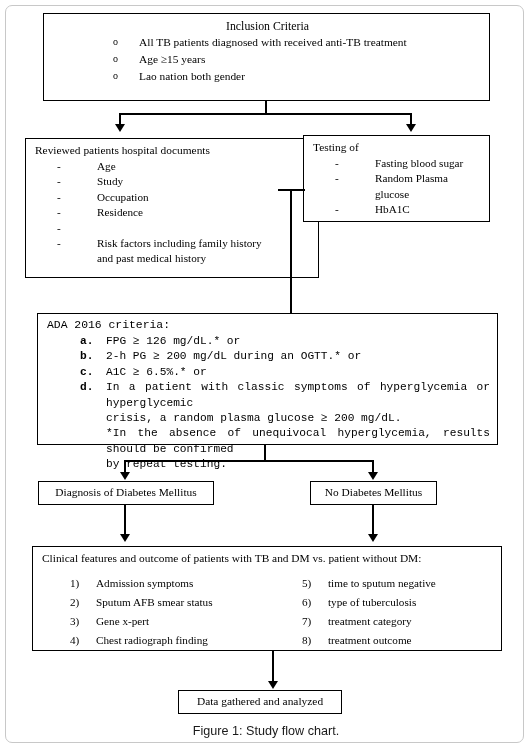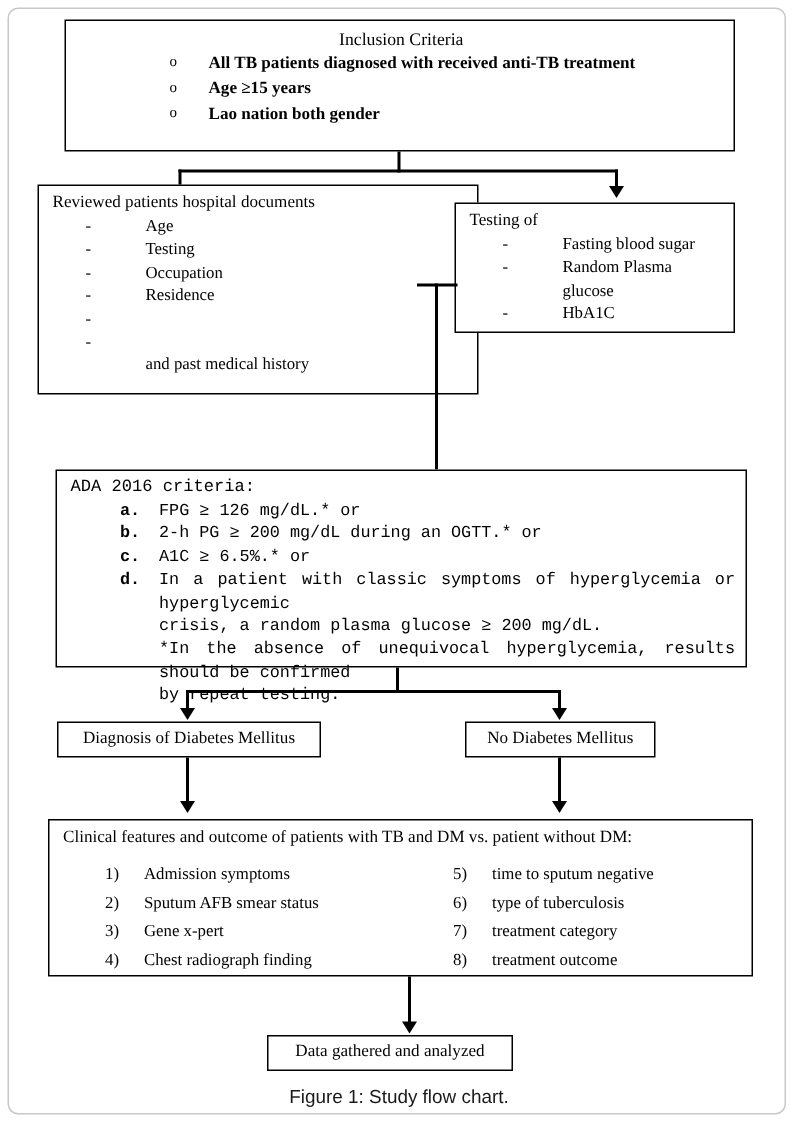--- a/index.html
+++ b/index.html
@@ -64,21 +64,21 @@
   .lmark {
     flex: 0 0 auto;
     text-align: left;
   }
   .ltext {
     flex: 1 1 auto;
   }
   
   .circ-list .lrow { margin: 0 0 1px 0; }
   .circ-list .lmark { width: 26px; padding-left: 60px; font-size: 10px; }
-  .circ-list .ltext { font-size: 11.4px; font-weight: bold; }
+  .circ-list .ltext { font-size: 11.4px; }
 
   
   .dash-list .lrow { margin: 0; }
   .dash-list .lmark { width: 40px; padding-left: 22px; }
   .dash-list .ltext { }
 
   
   .alpha-list .lrow { margin: 0; }
   .alpha-list .lmark { width: 26px; padding-left: 33px; font-weight: bold; }
   .alpha-list .ltext { }
@@ -155,45 +155,46 @@
     </div>
   </div>
 
   <div class="vline" style="left:265px; top:101px; height:14px;"></div>
   <div class="hline" style="left:119px; top:113px; width:293px;"></div>
   <div class="vline" style="left:119px; top:113px; height:12px;"></div>
   <div class="arrow" style="left:115px; top:124px;"></div>
   <div class="vline" style="left:410px; top:113px; height:12px;"></div>
   <div class="arrow" style="left:406px; top:124px;"></div>
 
-  <div class="box" style="left:25px; top:123px; width:294px; height:140px;">
+  <div class="box" style="left:25px; top:138px; width:294px; height:140px;">
     <div class="box-inner">
       <div class="head-line">Reviewed patients hospital documents</div>
       <div class="dash-list">
         <div class="lrow">
           <span class="lmark">-</span>
           <span class="ltext">Age</span>
         </div>
         <div class="lrow">
           <span class="lmark">-</span>
-          <span class="ltext">Testing</span>
+          <span class="ltext">Study</span>
         </div>
         <div class="lrow">
           <span class="lmark">-</span>
           <span class="ltext">Occupation</span>
         </div>
         <div class="lrow">
           <span class="lmark">-</span>
           <span class="ltext">Residence</span>
         </div>
         <div class="lrow">
           <span class="lmark">-</span>
         </div>
         <div class="lrow">
           <span class="lmark">-</span>
+          <span class="ltext">Risk factors including family history</span>
         </div>
         <div class="lrow">
           <span class="lmark"></span>
           <span class="ltext">and past medical history</span>
         </div>
       </div>
     </div>
   </div>
 
   <div class="box" style="left:303px; top:135px; width:187px; height:87px;">

